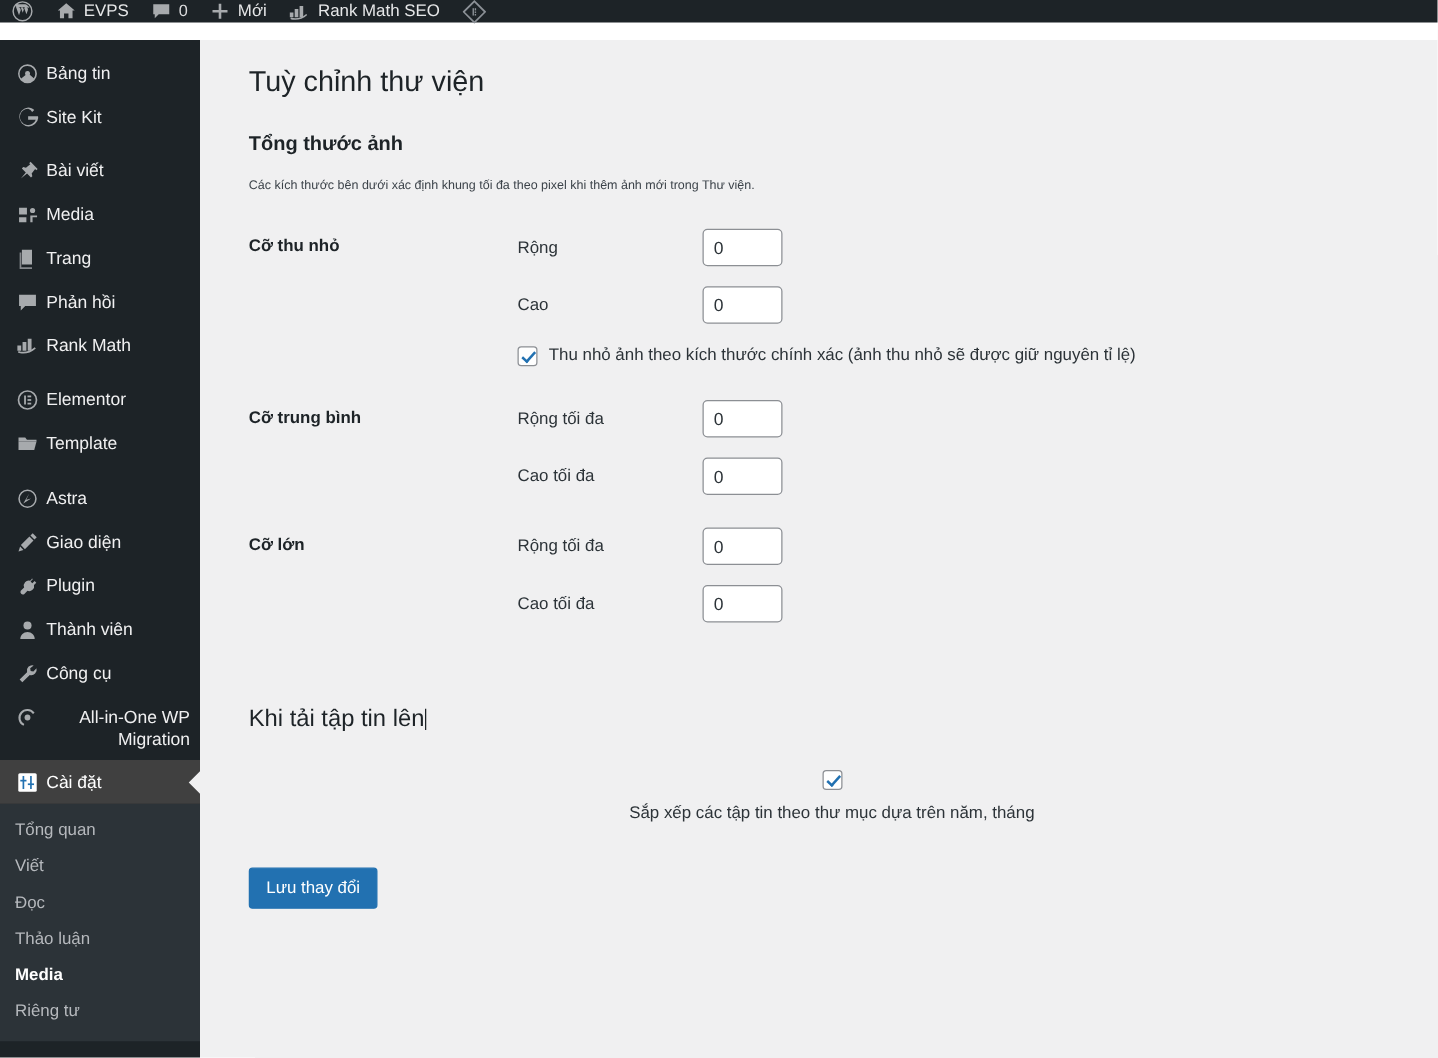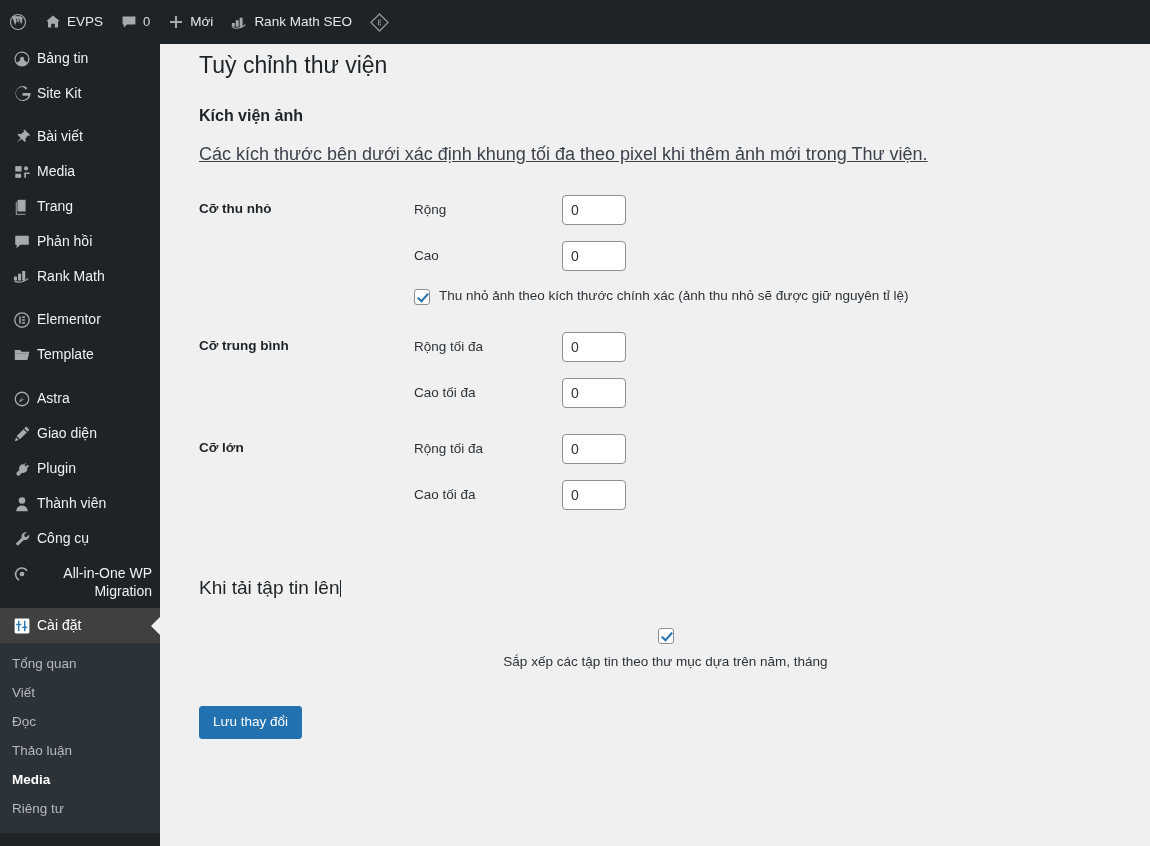--- a/index.html
+++ b/index.html
@@ -9,21 +9,21 @@
     height: 846px;
     overflow: hidden;
     background: #ffffff;
     font-family: "Liberation Sans", sans-serif;
   }
 
   
   #adminbar {
     position: absolute;
     top: 0; left: 0;
-    width: 1150px; height: 44px;
+    width: 1150px; height: 18px;
     background: #1d2327;
     display: flex;
     align-items: center;
     z-index: 30;
   }
   .ab-item {
     display: flex;
     align-items: center;
     height: 32px;
     padding: 0 9px;
@@ -127,25 +127,24 @@
   }
   h2.section-title.spaced { padding-top: 52px; font-weight: 400; font-size: 19px;}
   .caret-cursor {
     display: inline-block;
     width: 1px; height: 17px;
     background: #1d2327;
     vertical-align: -3px;
     margin-left: 1px;
   }
   p.desc {
-    font-size: 18px;
+    font-size: 10px;
     color: #3c434a;
     padding: 14px 0 0 0;
     line-height: 1.5;
-    text-decoration: underline;
   }
 
   table.form-table { width: 100%; border-collapse: collapse; margin-top: 14px; }
   table.form-table th {
     width: 215px;
     text-align: left;
     vertical-align: top;
     font-size: 13.5px;
     font-weight: bold;
     color: #1d2327;
@@ -463,21 +462,21 @@
     <a class="submenu-item current">Media</a>
     <a class="submenu-item">Riêng tư</a>
   </div>
 </div>
 
 <div id="wpcontent">
   <div id="wpbody">
 
     <h1 class="page-title">Tuỳ chỉnh thư viện</h1>
 
-    <h2 class="section-title">Kích viện ảnh</h2>
+    <h2 class="section-title">Tổng thước ảnh</h2>
 
     <p class="desc">Các kích thước bên dưới xác định khung tối đa theo pixel khi thêm ảnh mới trong Thư viện.</p>
 
     <table class="form-table">
       <tbody>
 
         <tr>
           <th>Cỡ thu nhỏ</th>
           <td>
             <div class="field-row">

